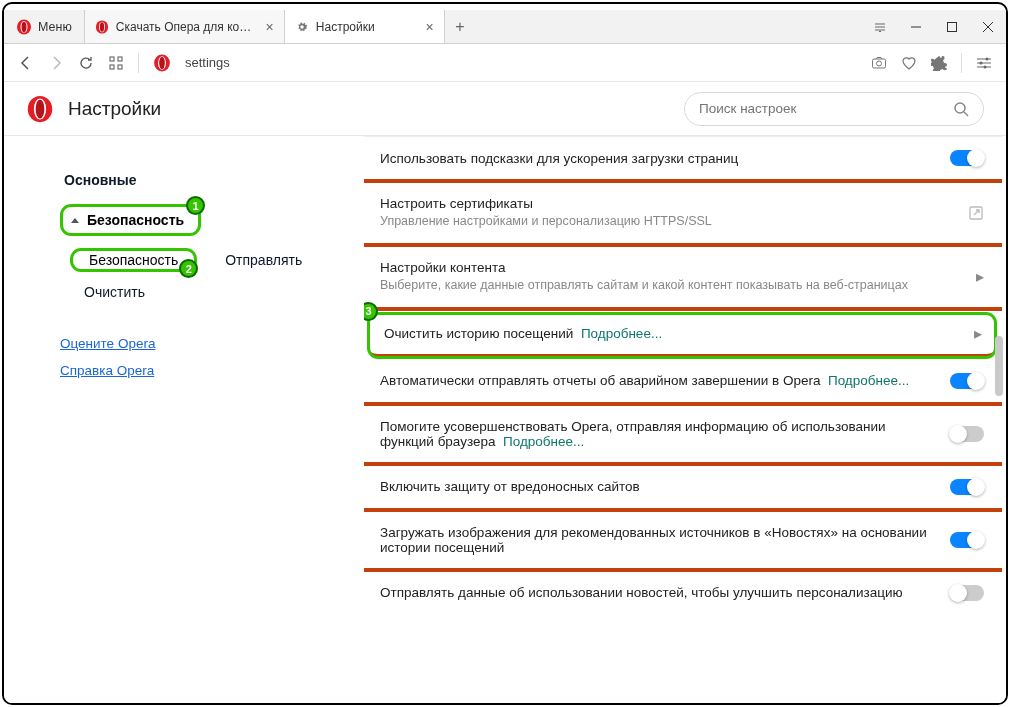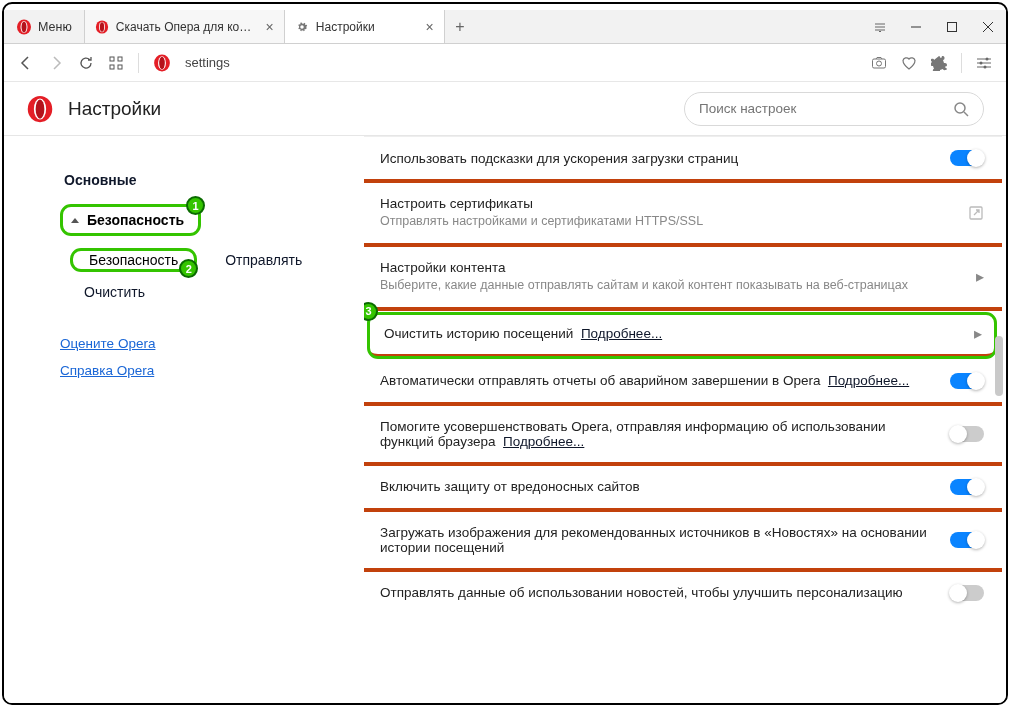--- a/index.html
+++ b/index.html
@@ -51,21 +51,21 @@
 .badge.b2 { bottom:-9px; right:-4px; }
 .badge.b3 { top:-11px; left:-9px; }
 
 
 .settings { flex:1; overflow-y:auto; padding-right:4px; padding-bottom:10px;}
 .row { border-bottom:4px solid #c2410c; padding:13px 18px 13px 16px; display:flex; align-items:center; gap:12px; position:relative; }
 .row:first-child { border-top:1px solid #eee; }
 .row-text { flex:1; }
 .row-title { font-size:13.5px; color:#222; }
 .row-sub { font-size:12.5px; color:#888; margin-top:2px; line-height:1.35; }
-.row-link { color:#0f172a; text-decoration:underline; cursor:pointer; }
+.row-link { color:#0f766e; cursor:pointer; }
 .toggle { width:34px; height:16px; border-radius:10px; position:relative; cursor:pointer; flex-shrink:0; }
 .toggle .knob { position:absolute; width:18px; height:18px; background:#fff; border-radius:50%; top:-1px; box-shadow:0 1px 3px rgba(0,0,0,0.3); }
 .toggle.on { background:#0a84ff; }
 .toggle.on .knob { right:-1px; }
 .toggle.off { background:#ccc; }
 .toggle.off .knob { left:-1px; }
 .ext-icon { color:#bbb; }
 .arrow-r { color:#888; font-size:16px; }
 .row.hl { outline:3px solid #34c400; border-radius:10px; outline-offset:-2px; margin:2px 6px 2px 4px; padding:11px 14px 11px 16px; }
 
@@ -238,21 +238,21 @@
         <div class="row-text">
               <div class="row-title">Использовать подсказки для ускорения загрузки страниц</div>
             </div>
         <div class="toggle on">
               <div class="knob"></div>
             </div>
       </div>
       <div class="row">
         <div class="row-text">
           <div class="row-title">Настроить сертификаты</div>
-          <div class="row-sub">Отправлять настройками и сертификатами HTTPS/SSL</div>
+          <div class="row-sub">Управление настройками и персонализацию HTTPS/SSL</div>
         </div>
         <svg class="ext-icon" width="16" height="16" viewBox="0 0 16 16">
               <rect x="2" y="2" width="12" height="12" fill="none" stroke="#bbb" stroke-width="1.3" rx="1"></rect>
               <path d="M6 10l5-5M8 5h3v3" fill="none" stroke="#bbb" stroke-width="1.3"></path>
             </svg>
       </div>
       <div class="row">
         <div class="row-text">
           <div class="row-title">Настройки контента</div>
           <div class="row-sub">Выберите, какие данные отправлять сайтам и какой контент показывать на веб-страницах</div>

